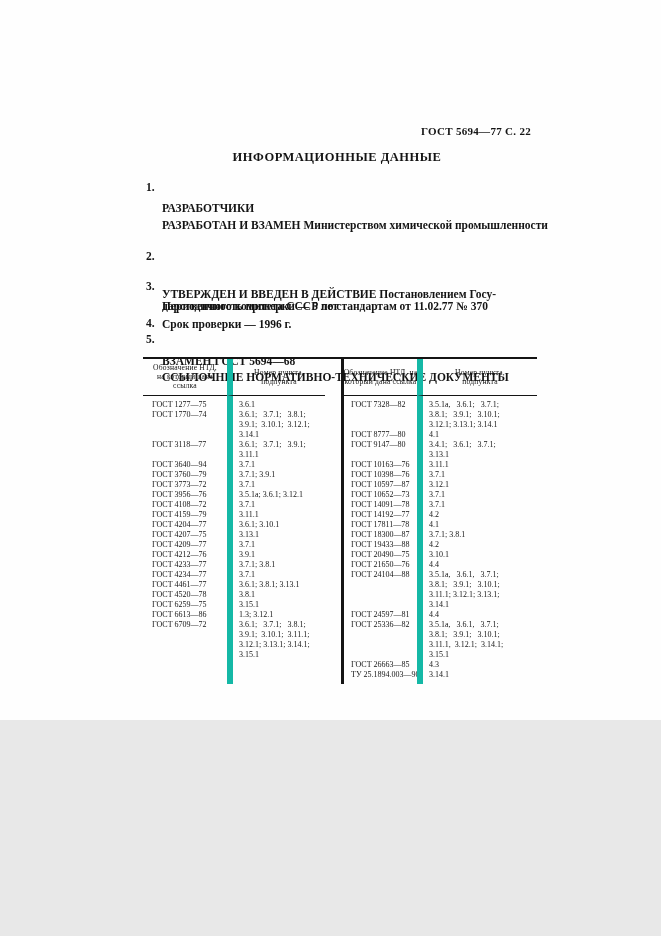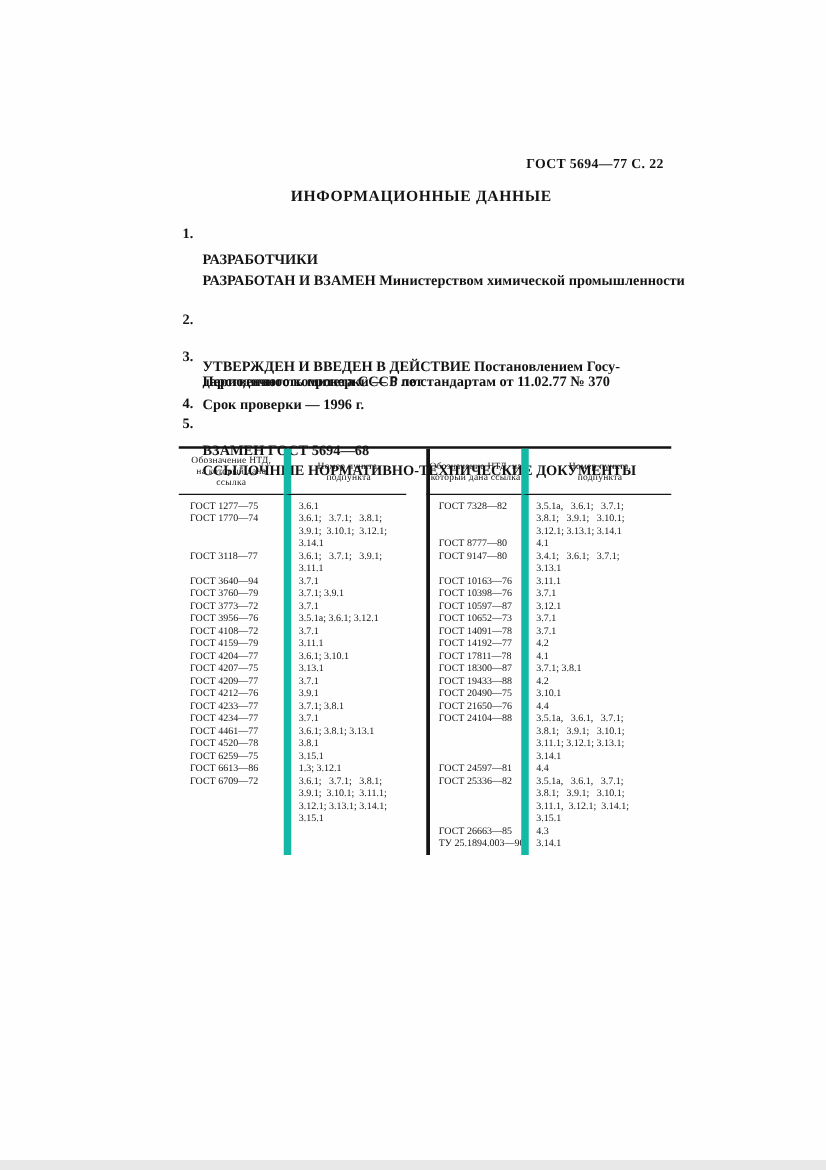--- a/index.html
+++ b/index.html
@@ -1,17 +1,17 @@
 <!DOCTYPE html>
 <html><head>
 <meta charset="utf-8">
 <style>
   html,body { margin:0; padding:0; background:#e8e8e8; }
   .page {
-    position:relative; width:661px; height:928px; margin:0 auto;
+    position:relative; width:661px; height:720px; margin:0 auto;
     background:#fefefe; color:#141414;
     font-family:"Liberation Serif", serif;
     overflow:hidden;
   }
   .doc-header {
     position:absolute; top:125px; right:130px;
     font-weight:bold; font-size:11px; white-space:pre; letter-spacing:0.3px;
   }
   .doc-title {
     position:absolute; top:150px; left:140px; width:394px; margin:0;

